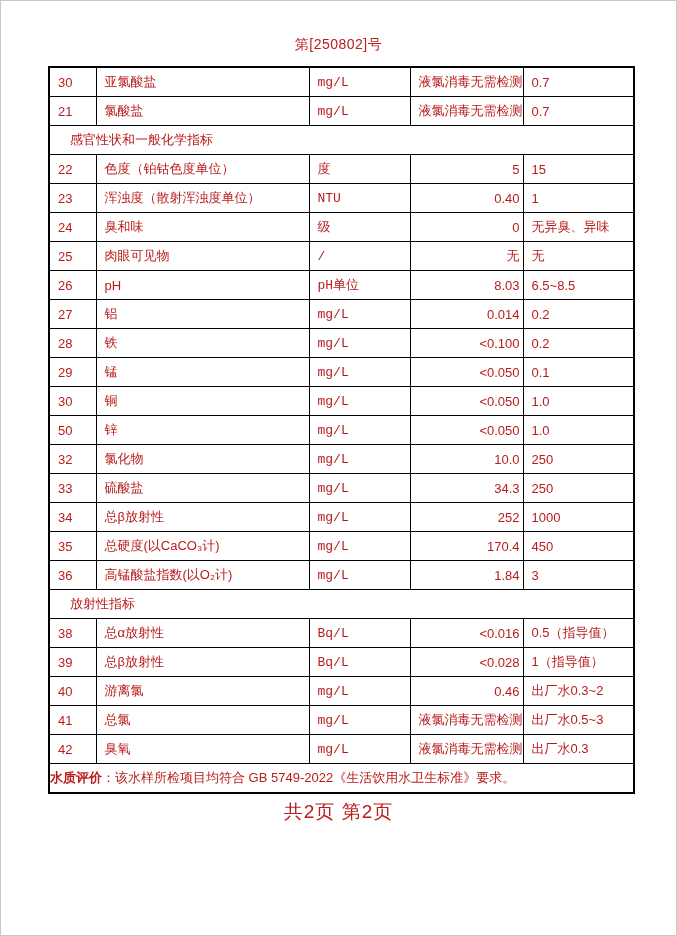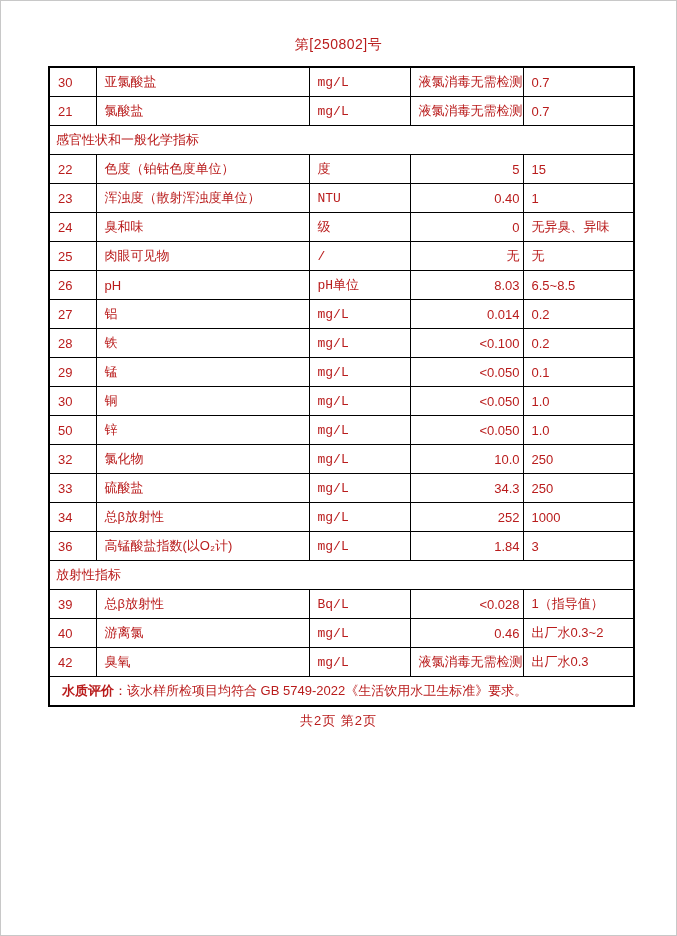--- a/index.html
+++ b/index.html
@@ -33,26 +33,26 @@
     padding:0 3px 0 8px;
     overflow:hidden;
     white-space:nowrap;
     vertical-align:middle;
   }
   td.c0{padding-left:16px;}
   td.c1{padding-left:9px;}
   td.c2{padding-left:8px;font-family:"Liberation Mono","DejaVu Sans Mono",monospace;font-size:12px;}
   td.c3{padding-left:8px;text-align:right;}
   td.c4{padding-left:8px;}
-  tr.section-row td{padding-left:6px;}
-  tr.eval-row td{padding-left:12px;}
+  tr.section-row td{padding-left:20px;}
+  tr.eval-row td{padding-left:0;}
   .eval-label{font-weight:bold;}
   .page-footer{
     text-align:center;
-    font-size:13px;
+    font-size:19px;
     margin-top:5px;
     letter-spacing:1px;
   }
 </style>
 </head>
 <body>
 
 <div class="page">
   <div class="doc-title">第[250802]号</div>
 
@@ -167,44 +167,65 @@
           <td class="c4">250</td>
         </tr>
         <tr>
           <td class="c0">34</td>
           <td class="c1">总β放射性</td>
           <td class="c2">mg/L</td>
           <td class="c3">252</td>
           <td class="c4">1000</td>
         </tr>
         <tr>
+          <td class="c0">35</td>
+          <td class="c1">总硬度(以CaCO₃计)</td>
+          <td class="c2">mg/L</td>
+          <td class="c3">170.4</td>
+          <td class="c4">450</td>
+        </tr>
+        <tr>
           <td class="c0">36</td>
           <td class="c1">高锰酸盐指数(以O₂计)</td>
           <td class="c2">mg/L</td>
           <td class="c3">1.84</td>
           <td class="c4">3</td>
         </tr>
         <tr class="section-row">
           <td colspan="5">放射性指标</td>
+        </tr>
+        <tr>
+          <td class="c0">38</td>
+          <td class="c1">总α放射性</td>
+          <td class="c2">Bq/L</td>
+          <td class="c3">&lt;0.016</td>
+          <td class="c4">0.5（指导值）</td>
         </tr>
         <tr>
           <td class="c0">39</td>
           <td class="c1">总β放射性</td>
           <td class="c2">Bq/L</td>
           <td class="c3">&lt;0.028</td>
           <td class="c4">1（指导值）</td>
         </tr>
         <tr>
           <td class="c0">40</td>
           <td class="c1">游离氯</td>
           <td class="c2">mg/L</td>
           <td class="c3">0.46</td>
           <td class="c4">出厂水0.3~2</td>
         </tr>
         <tr>
+          <td class="c0">41</td>
+          <td class="c1">总氯</td>
+          <td class="c2">mg/L</td>
+          <td class="c3">液氯消毒无需检测</td>
+          <td class="c4">出厂水0.5~3</td>
+        </tr>
+        <tr>
           <td class="c0">42</td>
           <td class="c1">臭氧</td>
           <td class="c2">mg/L</td>
           <td class="c3">液氯消毒无需检测</td>
           <td class="c4">出厂水0.3</td>
         </tr>
         <tr class="eval-row">
           <td colspan="5"><span class="eval-label">水质评价</span><span>：该水样所检项目均符合 GB  5749-2022《生活饮用水卫生标准》要求。</span></td>
         </tr>
       </tbody>

